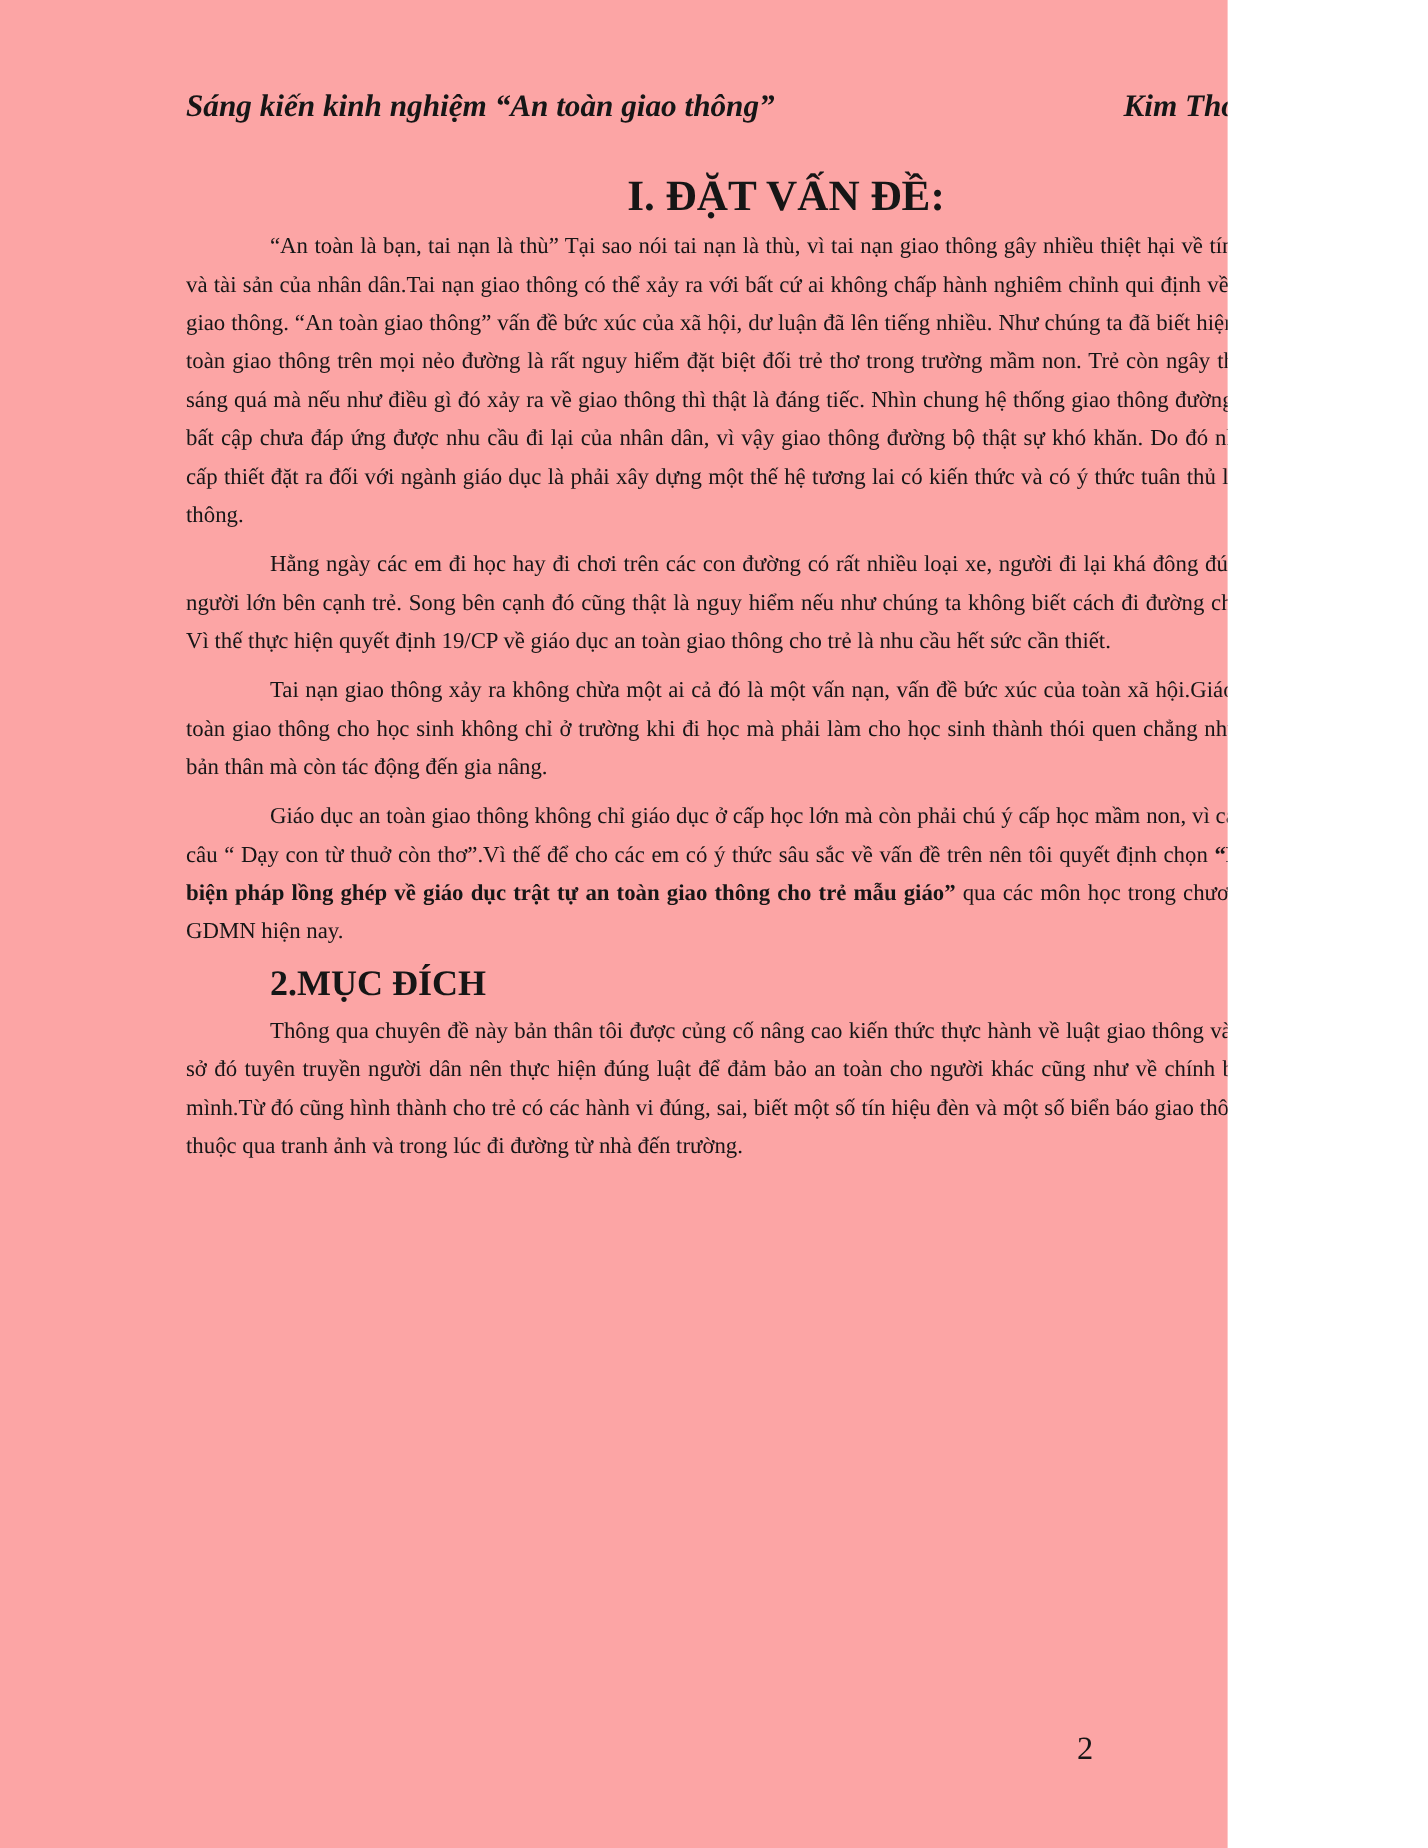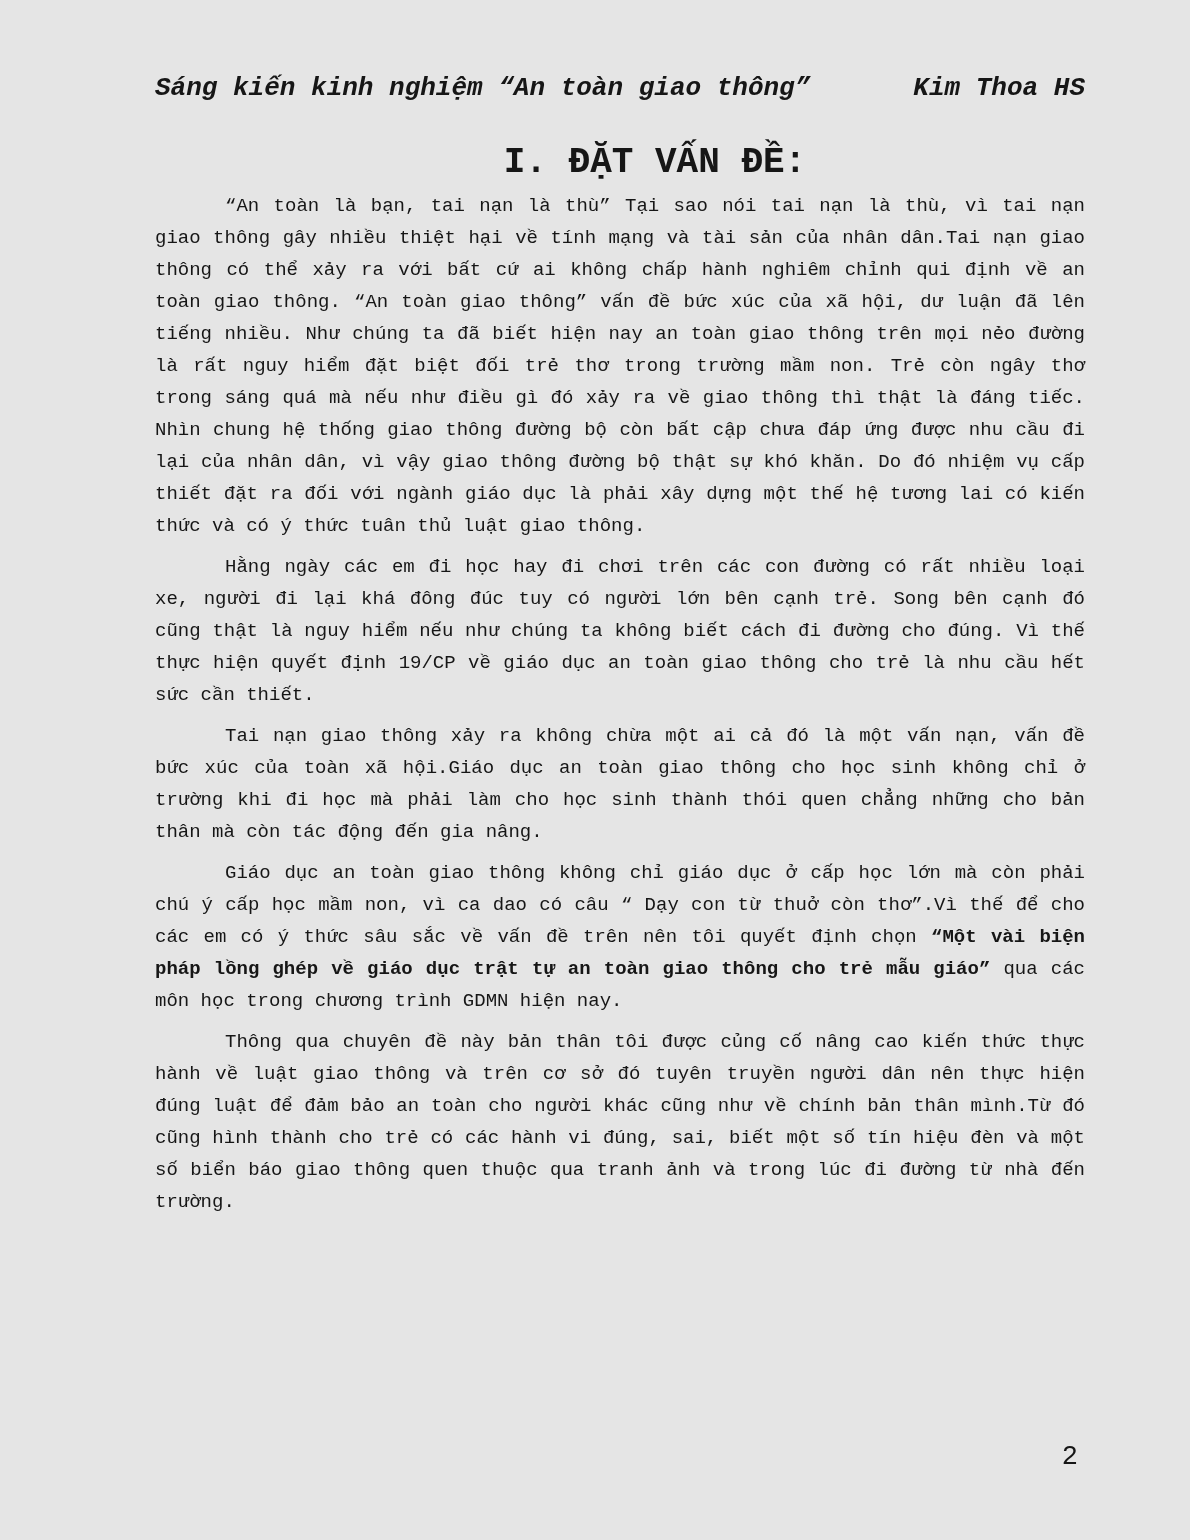--- a/index.html
+++ b/index.html
@@ -2,25 +2,25 @@
 <html lang="vi"><head>
 <meta charset="utf-8">
 <style>
   html, body {
     margin: 0;
     padding: 0;
     background: #ffffff;
   }
   .page {
     position: relative;
-    width: 1190px;
+    width: 1023px;
     height: 1540px;
-    background: #e5e5e5;
+    background: #fca5a5;
     overflow: hidden;
-    font-family: Liberation Mono, monospace;
+    font-family: Liberation Serif, serif;
     color: #161616;
   }
   .content {
     position: absolute;
     left: 155px;
     top: 72px;
     width: 930px;
   }
   .doc-header {
     display: flex;
@@ -96,19 +96,20 @@
     <div class="body-start"></div>
 
     <p class="para">“An toàn là bạn, tai nạn là thù” Tại sao nói tai nạn là thù, vì tai nạn giao thông gây nhiều thiệt hại về tính mạng và tài sản của nhân dân.Tai nạn giao thông có thể xảy ra với bất cứ ai không chấp hành nghiêm chỉnh qui định về an toàn giao thông. “An toàn giao thông” vấn đề bức xúc của xã hội, dư luận đã lên tiếng nhiều. Như chúng ta đã  biết hiện nay an toàn giao thông trên mọi nẻo đường là rất nguy hiểm đặt biệt đối trẻ thơ trong trường mầm non. Trẻ còn ngây thơ trong sáng quá mà nếu như điều gì đó xảy ra về giao thông thì thật là đáng tiếc. Nhìn chung hệ thống giao thông đường bộ còn bất cập chưa đáp ứng được nhu cầu đi lại của nhân dân, vì vậy giao thông đường bộ thật sự khó khăn. Do đó nhiệm vụ cấp thiết đặt ra đối với ngành giáo dục là phải xây dựng một thế hệ tương lai có kiến thức và có ý thức tuân thủ luật giao thông.</p>
 
     <p class="para">Hằng ngày các em đi học hay đi chơi trên các con đường có rất nhiều loại xe, người đi lại khá đông đúc tuy có người lớn bên cạnh trẻ. Song bên cạnh đó cũng thật là nguy hiểm nếu như chúng ta không biết cách đi đường cho đúng. Vì thế thực hiện quyết định 19/CP về giáo dục an toàn giao thông cho trẻ là nhu cầu hết sức cần thiết.</p>
 
     <p class="para">Tai nạn giao thông xảy ra không chừa một ai cả đó là một vấn nạn, vấn đề bức xúc của toàn xã hội.Giáo dục an toàn giao thông cho học sinh không chỉ ở trường khi đi học mà phải làm cho học sinh thành thói quen chẳng những cho bản thân mà còn tác động đến gia nâng.</p>
 
     <p class="para"><span>Giáo dục an toàn giao thông không chỉ giáo dục ở cấp học lớn mà còn phải chú ý cấp học mầm non, vì ca dao có câu “ Dạy con từ thuở còn thơ”.Vì thế để cho các em có ý thức sâu sắc về vấn đề trên nên tôi quyết định chọn </span><span class="bold-seg">“Một vài biện pháp lồng ghép về giáo dục trật tự an toàn giao thông cho trẻ mẫu giáo”</span><span> qua các môn học trong chương trình GDMN hiện nay.</span></p>
 
+    <div class="heading-2 after-para">2.MỤC ĐÍCH</div>
 
     <p class="para">Thông qua chuyên đề này bản thân tôi được củng cố nâng cao kiến thức thực hành về luật giao thông và trên cơ sở đó tuyên truyền người dân nên thực hiện đúng luật để đảm bảo an toàn cho người khác cũng như về chính bản thân mình.Từ đó cũng hình thành cho trẻ có các hành vi đúng, sai, biết một số tín hiệu đèn và một số biển báo giao thông quen thuộc qua tranh ảnh và trong lúc đi đường từ nhà đến trường.</p>
 
   </div>
 
   <div class="page-number">2</div>
 </div>
 
 </body></html>

